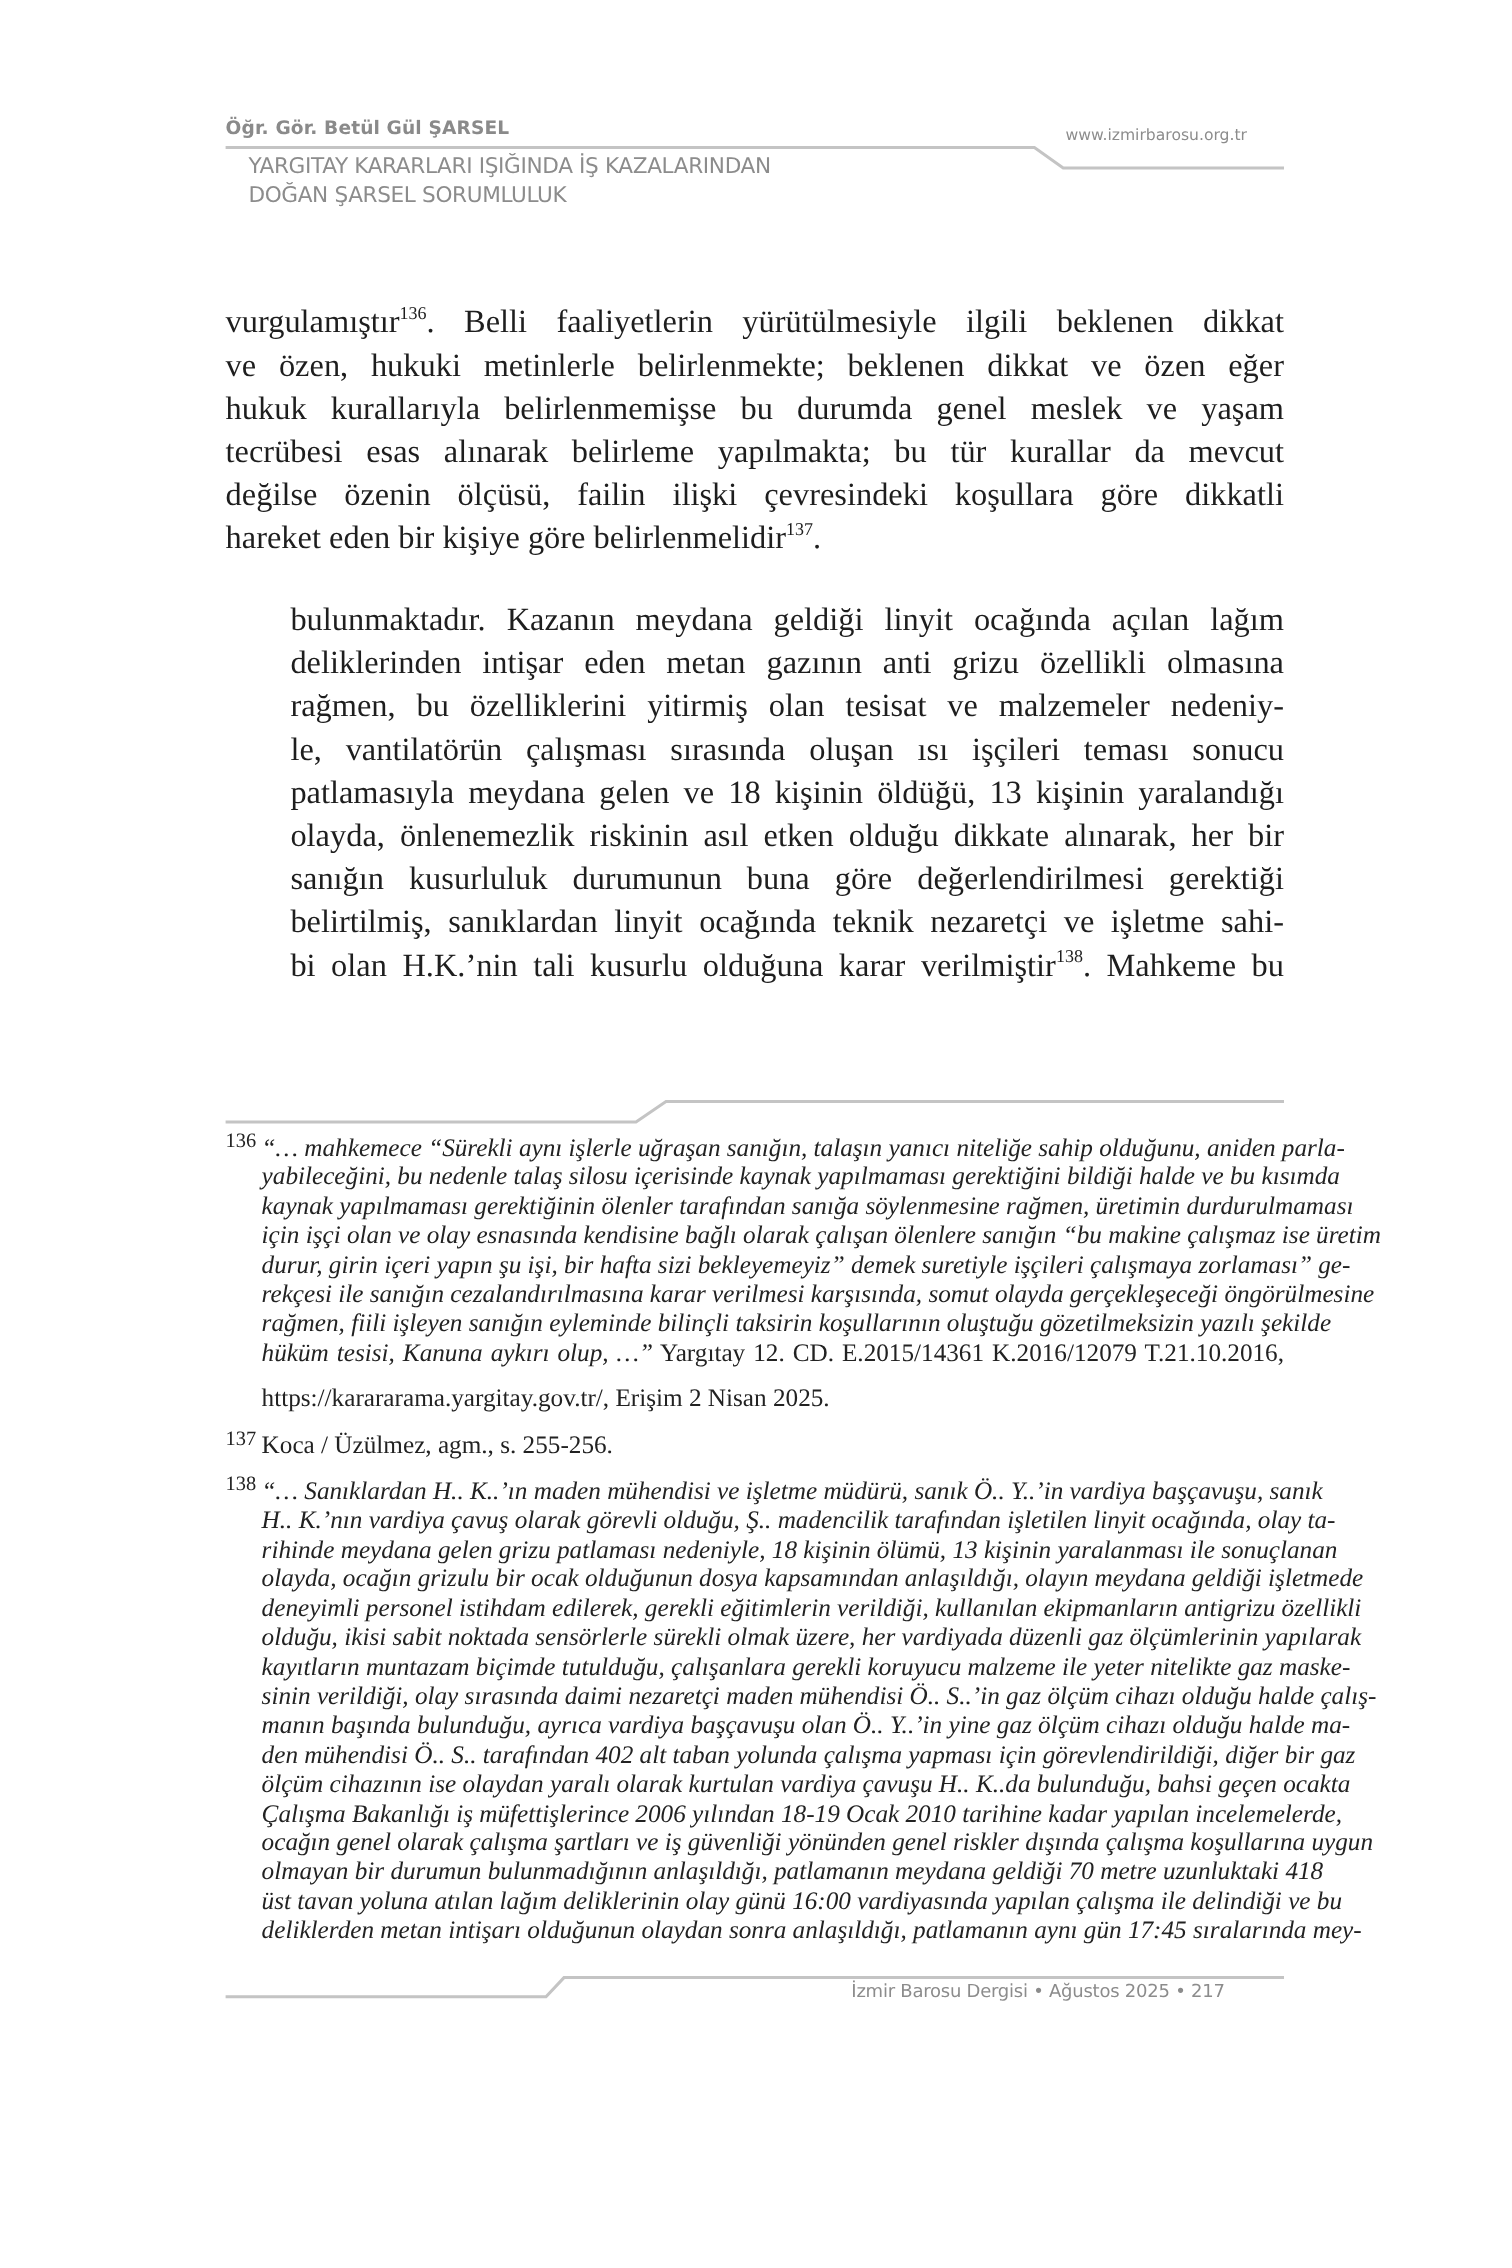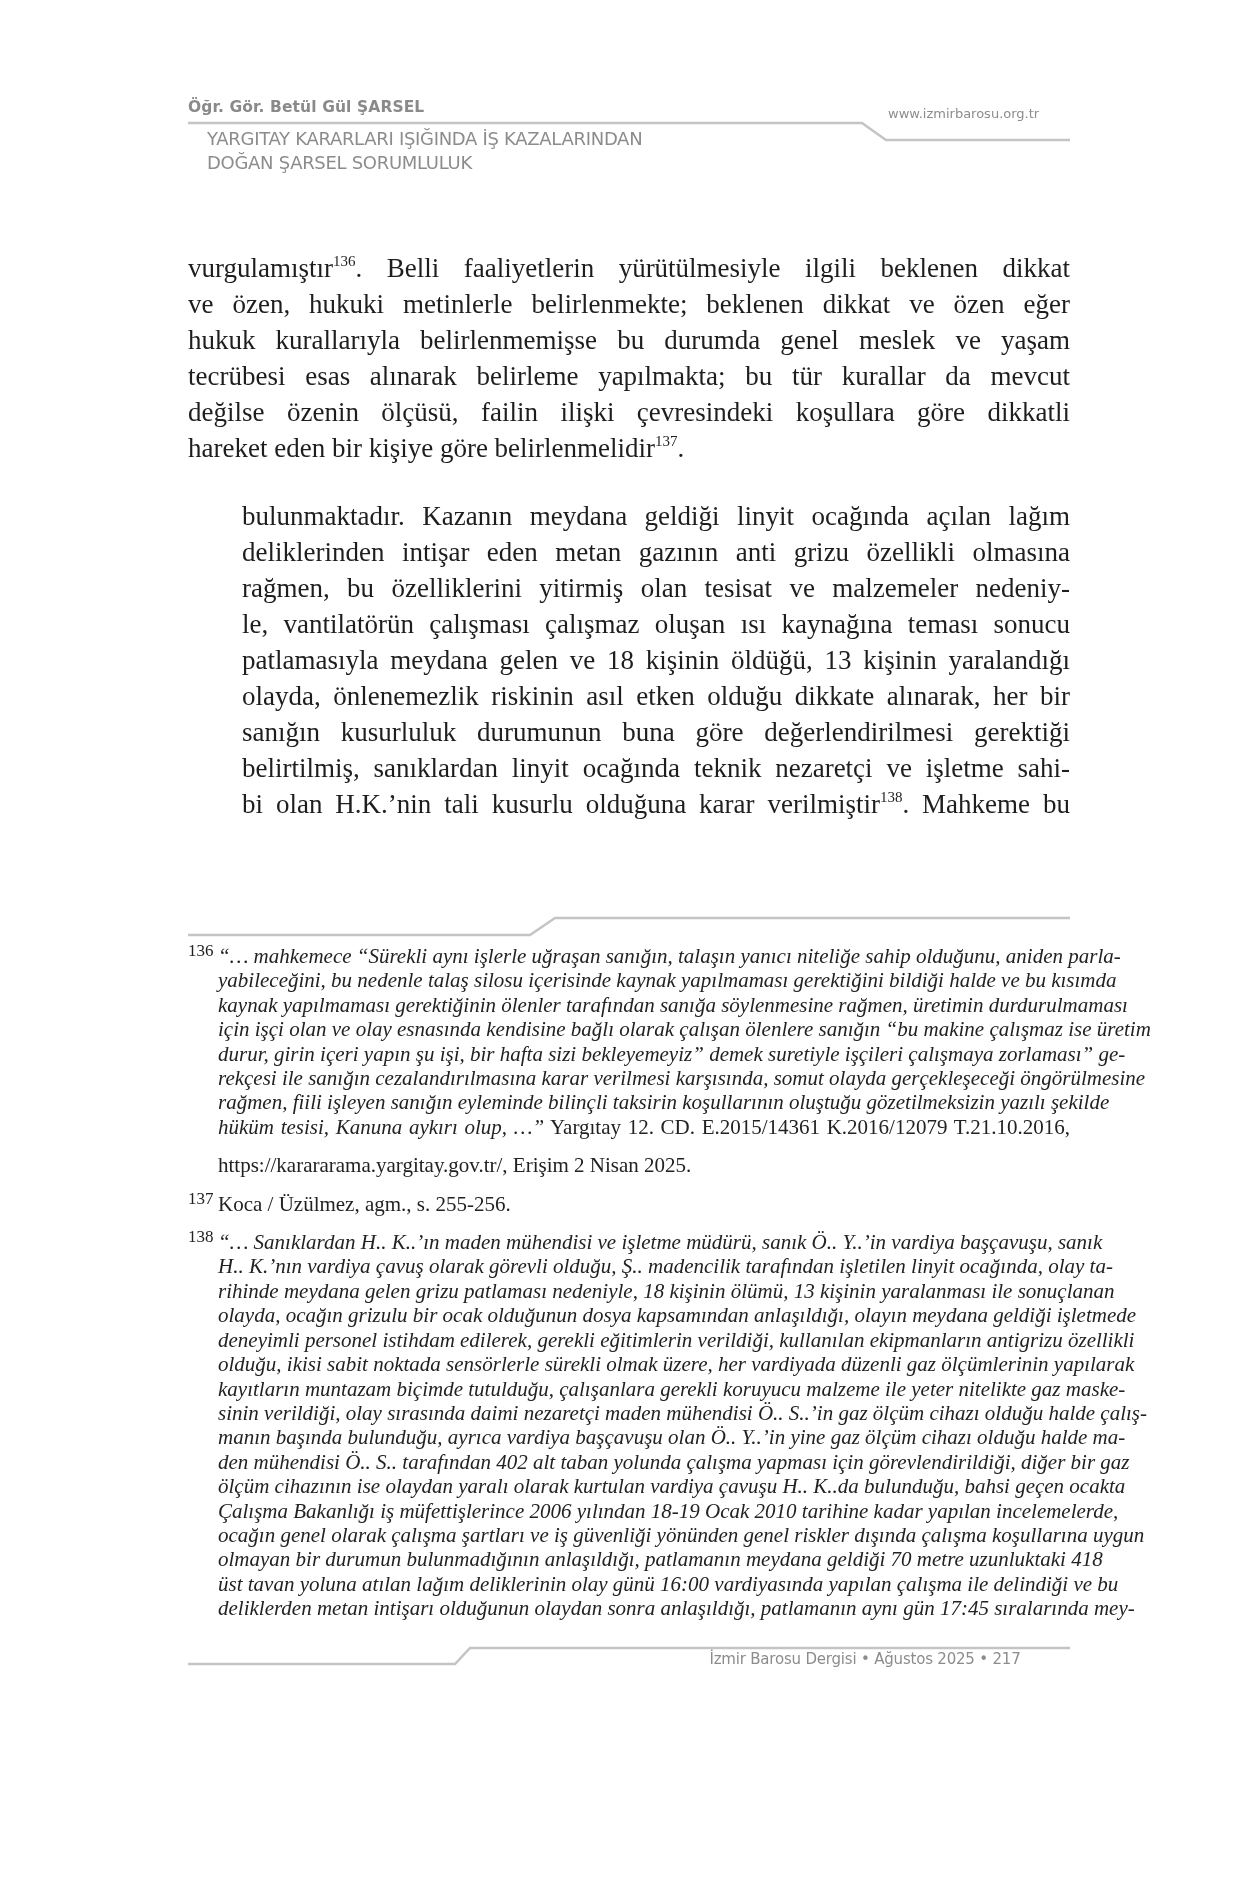--- a/index.html
+++ b/index.html
@@ -80,21 +80,21 @@
       <span class="line">ve özen, hukuki metinlerle belirlenmekte; beklenen dikkat ve özen eğer</span>
       <span class="line">hukuk kurallarıyla belirlenmemişse bu durumda genel meslek ve yaşam</span>
       <span class="line">tecrübesi esas alınarak belirleme yapılmakta; bu tür kurallar da mevcut</span>
       <span class="line">değilse özenin ölçüsü, failin ilişki çevresindeki koşullara göre dikkatli</span>
       <span class="line last"><span>hareket eden bir kişiye göre belirlenmelidir</span><sup>137</sup><span>.</span></span>
     </p>
     <p style="margin-top:32px;">
       <span class="line">bulunmaktadır. Kazanın meydana geldiği linyit ocağında açılan lağım</span>
       <span class="line">deliklerinden intişar eden metan gazının anti grizu özellikli olmasına</span>
       <span class="line">rağmen, bu özelliklerini yitirmiş olan tesisat ve malzemeler nedeniy-</span>
-      <span class="line">le, vantilatörün çalışması çalışmaz oluşan ısı kaynağına teması sonucu</span>
+      <span class="line">le, vantilatörün çalışması sırasında oluşan ısı işçileri teması sonucu</span>
       <span class="line">patlamasıyla meydana gelen ve 18 kişinin öldüğü, 13 kişinin yaralandığı</span>
       <span class="line">olayda, önlenemezlik riskinin asıl etken olduğu dikkate alınarak, her bir</span>
       <span class="line">sanığın kusurluluk durumunun buna göre değerlendirilmesi gerektiği</span>
       <span class="line">belirtilmiş, sanıklardan linyit ocağında teknik nezaretçi ve işletme sahi-</span>
       <span class="line"><span>bi olan H.K.’nin tali kusurlu olduğuna karar verilmiştir</span><sup>138</sup><span>. Mahkeme bu</span></span>
     </p>
   </div>
 
   <div class="footnotes">
     <div class="fn">

